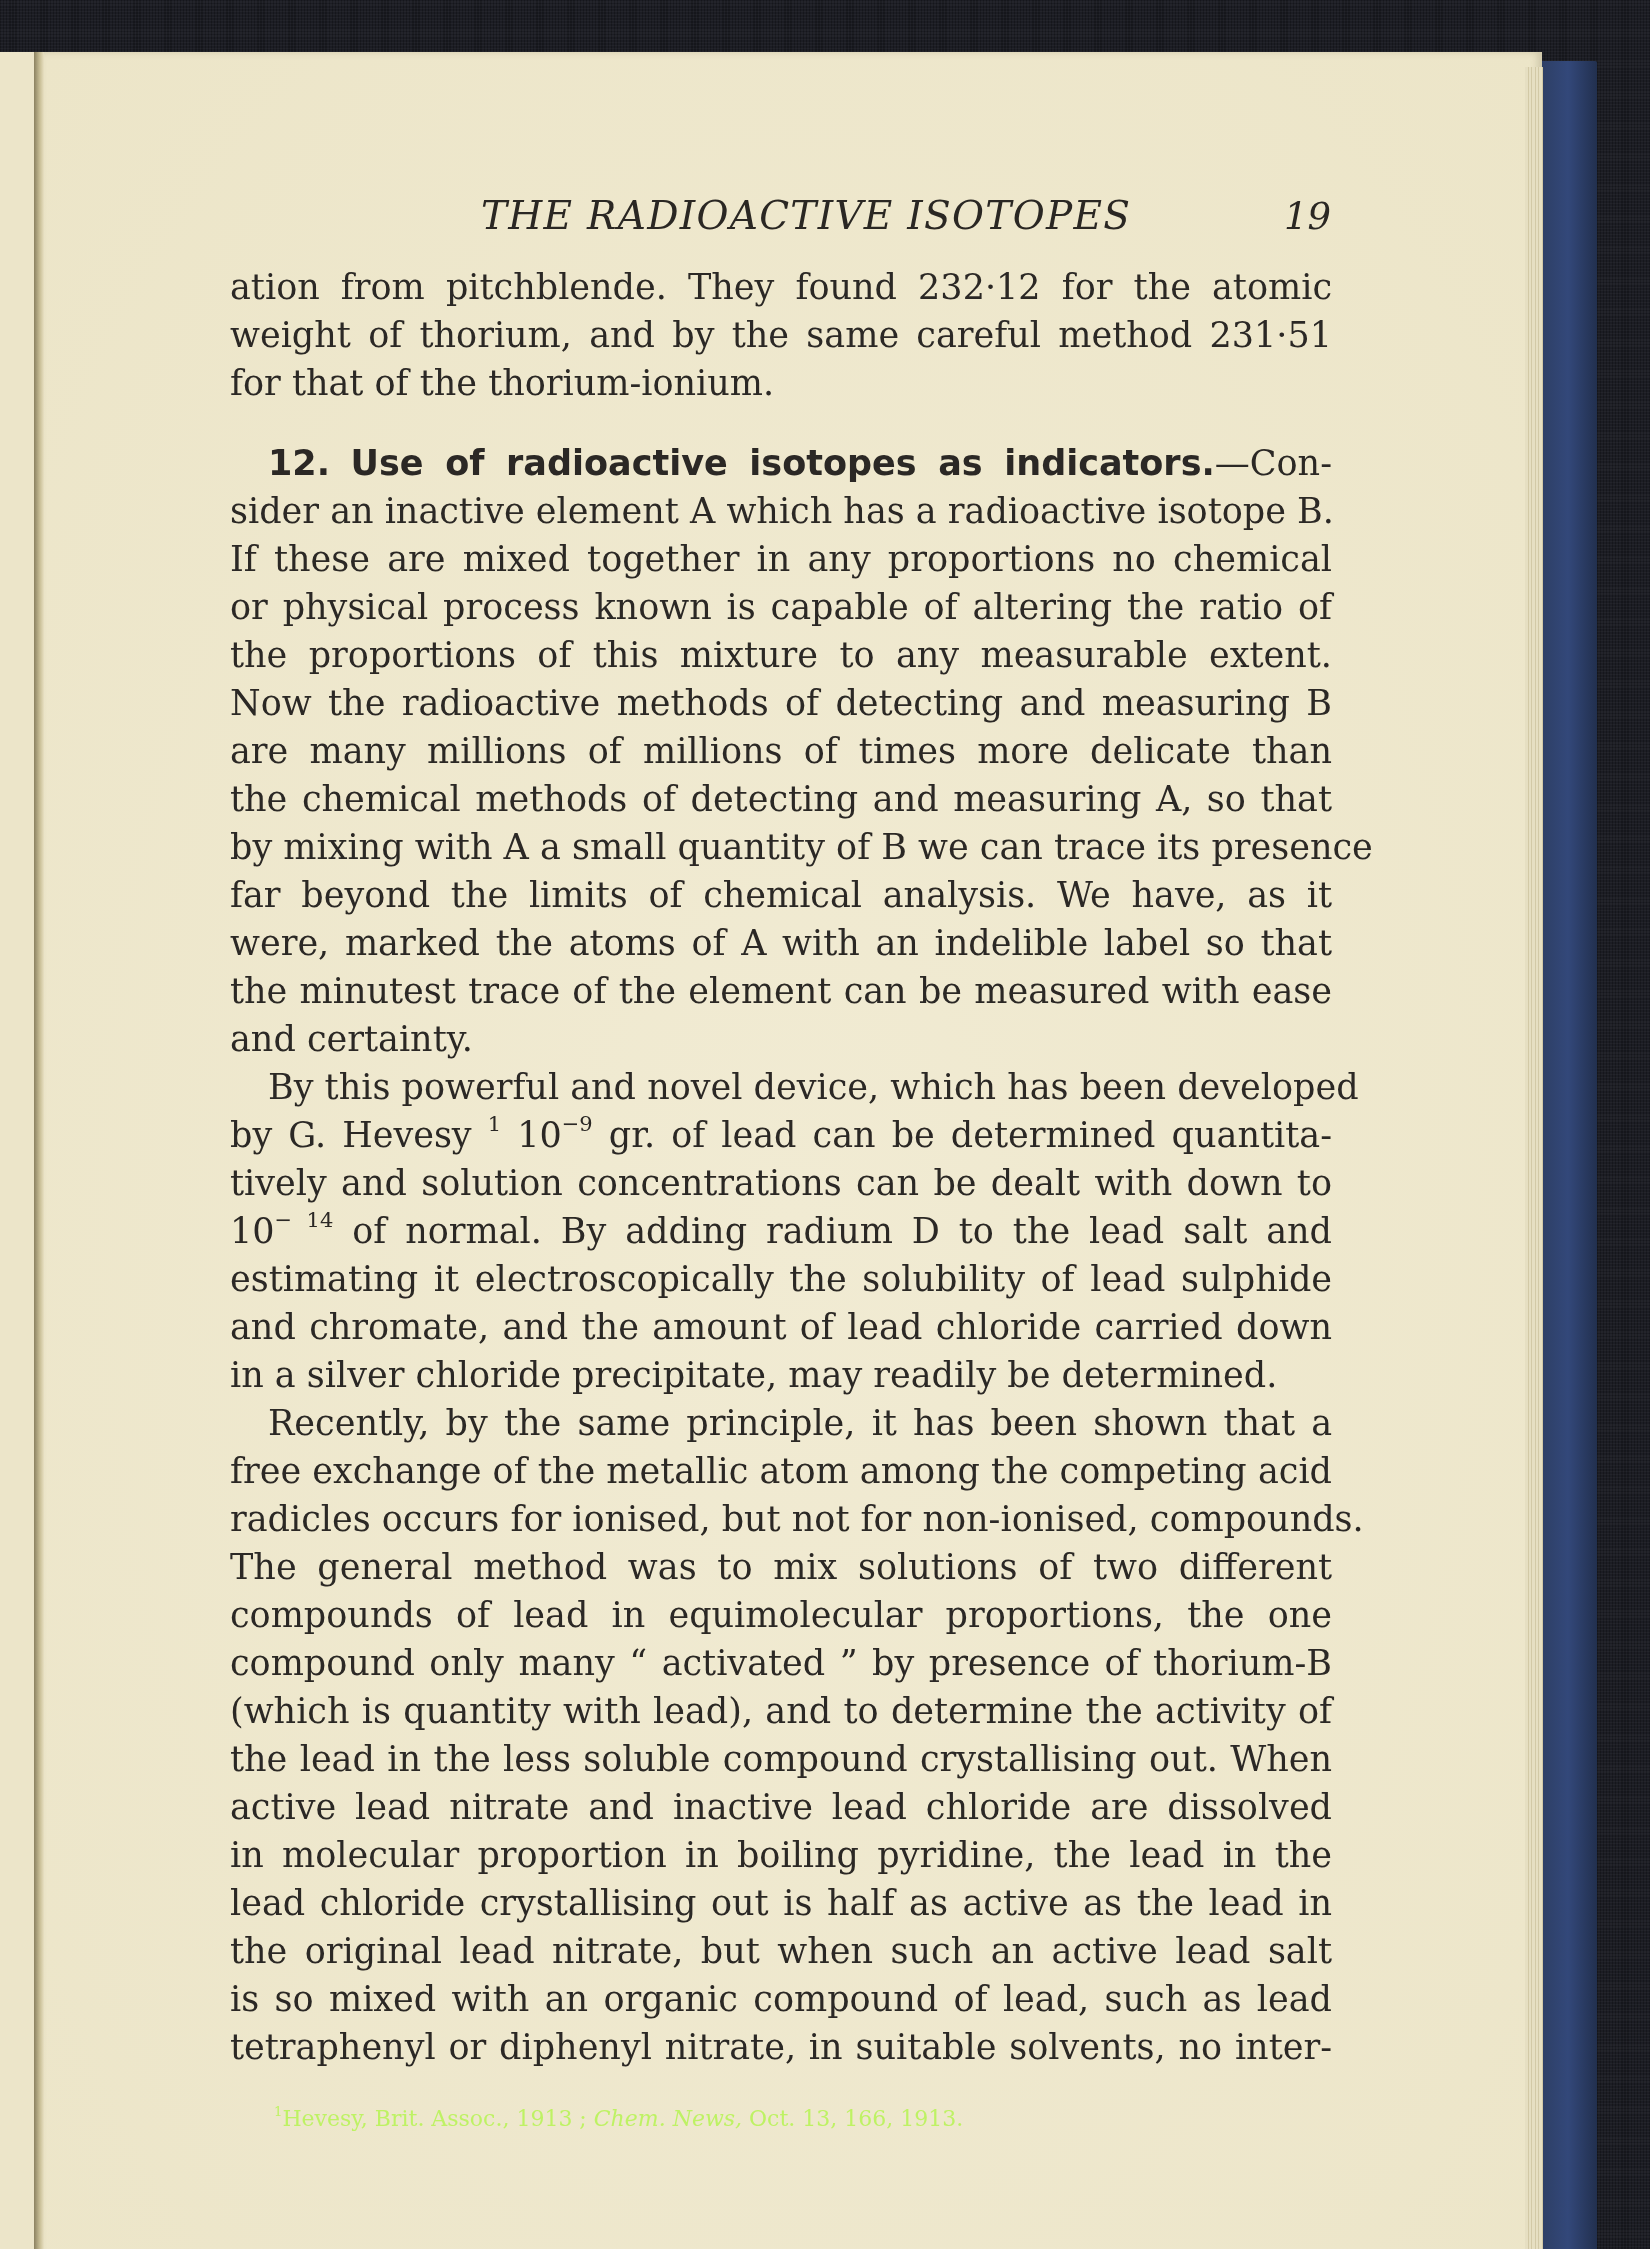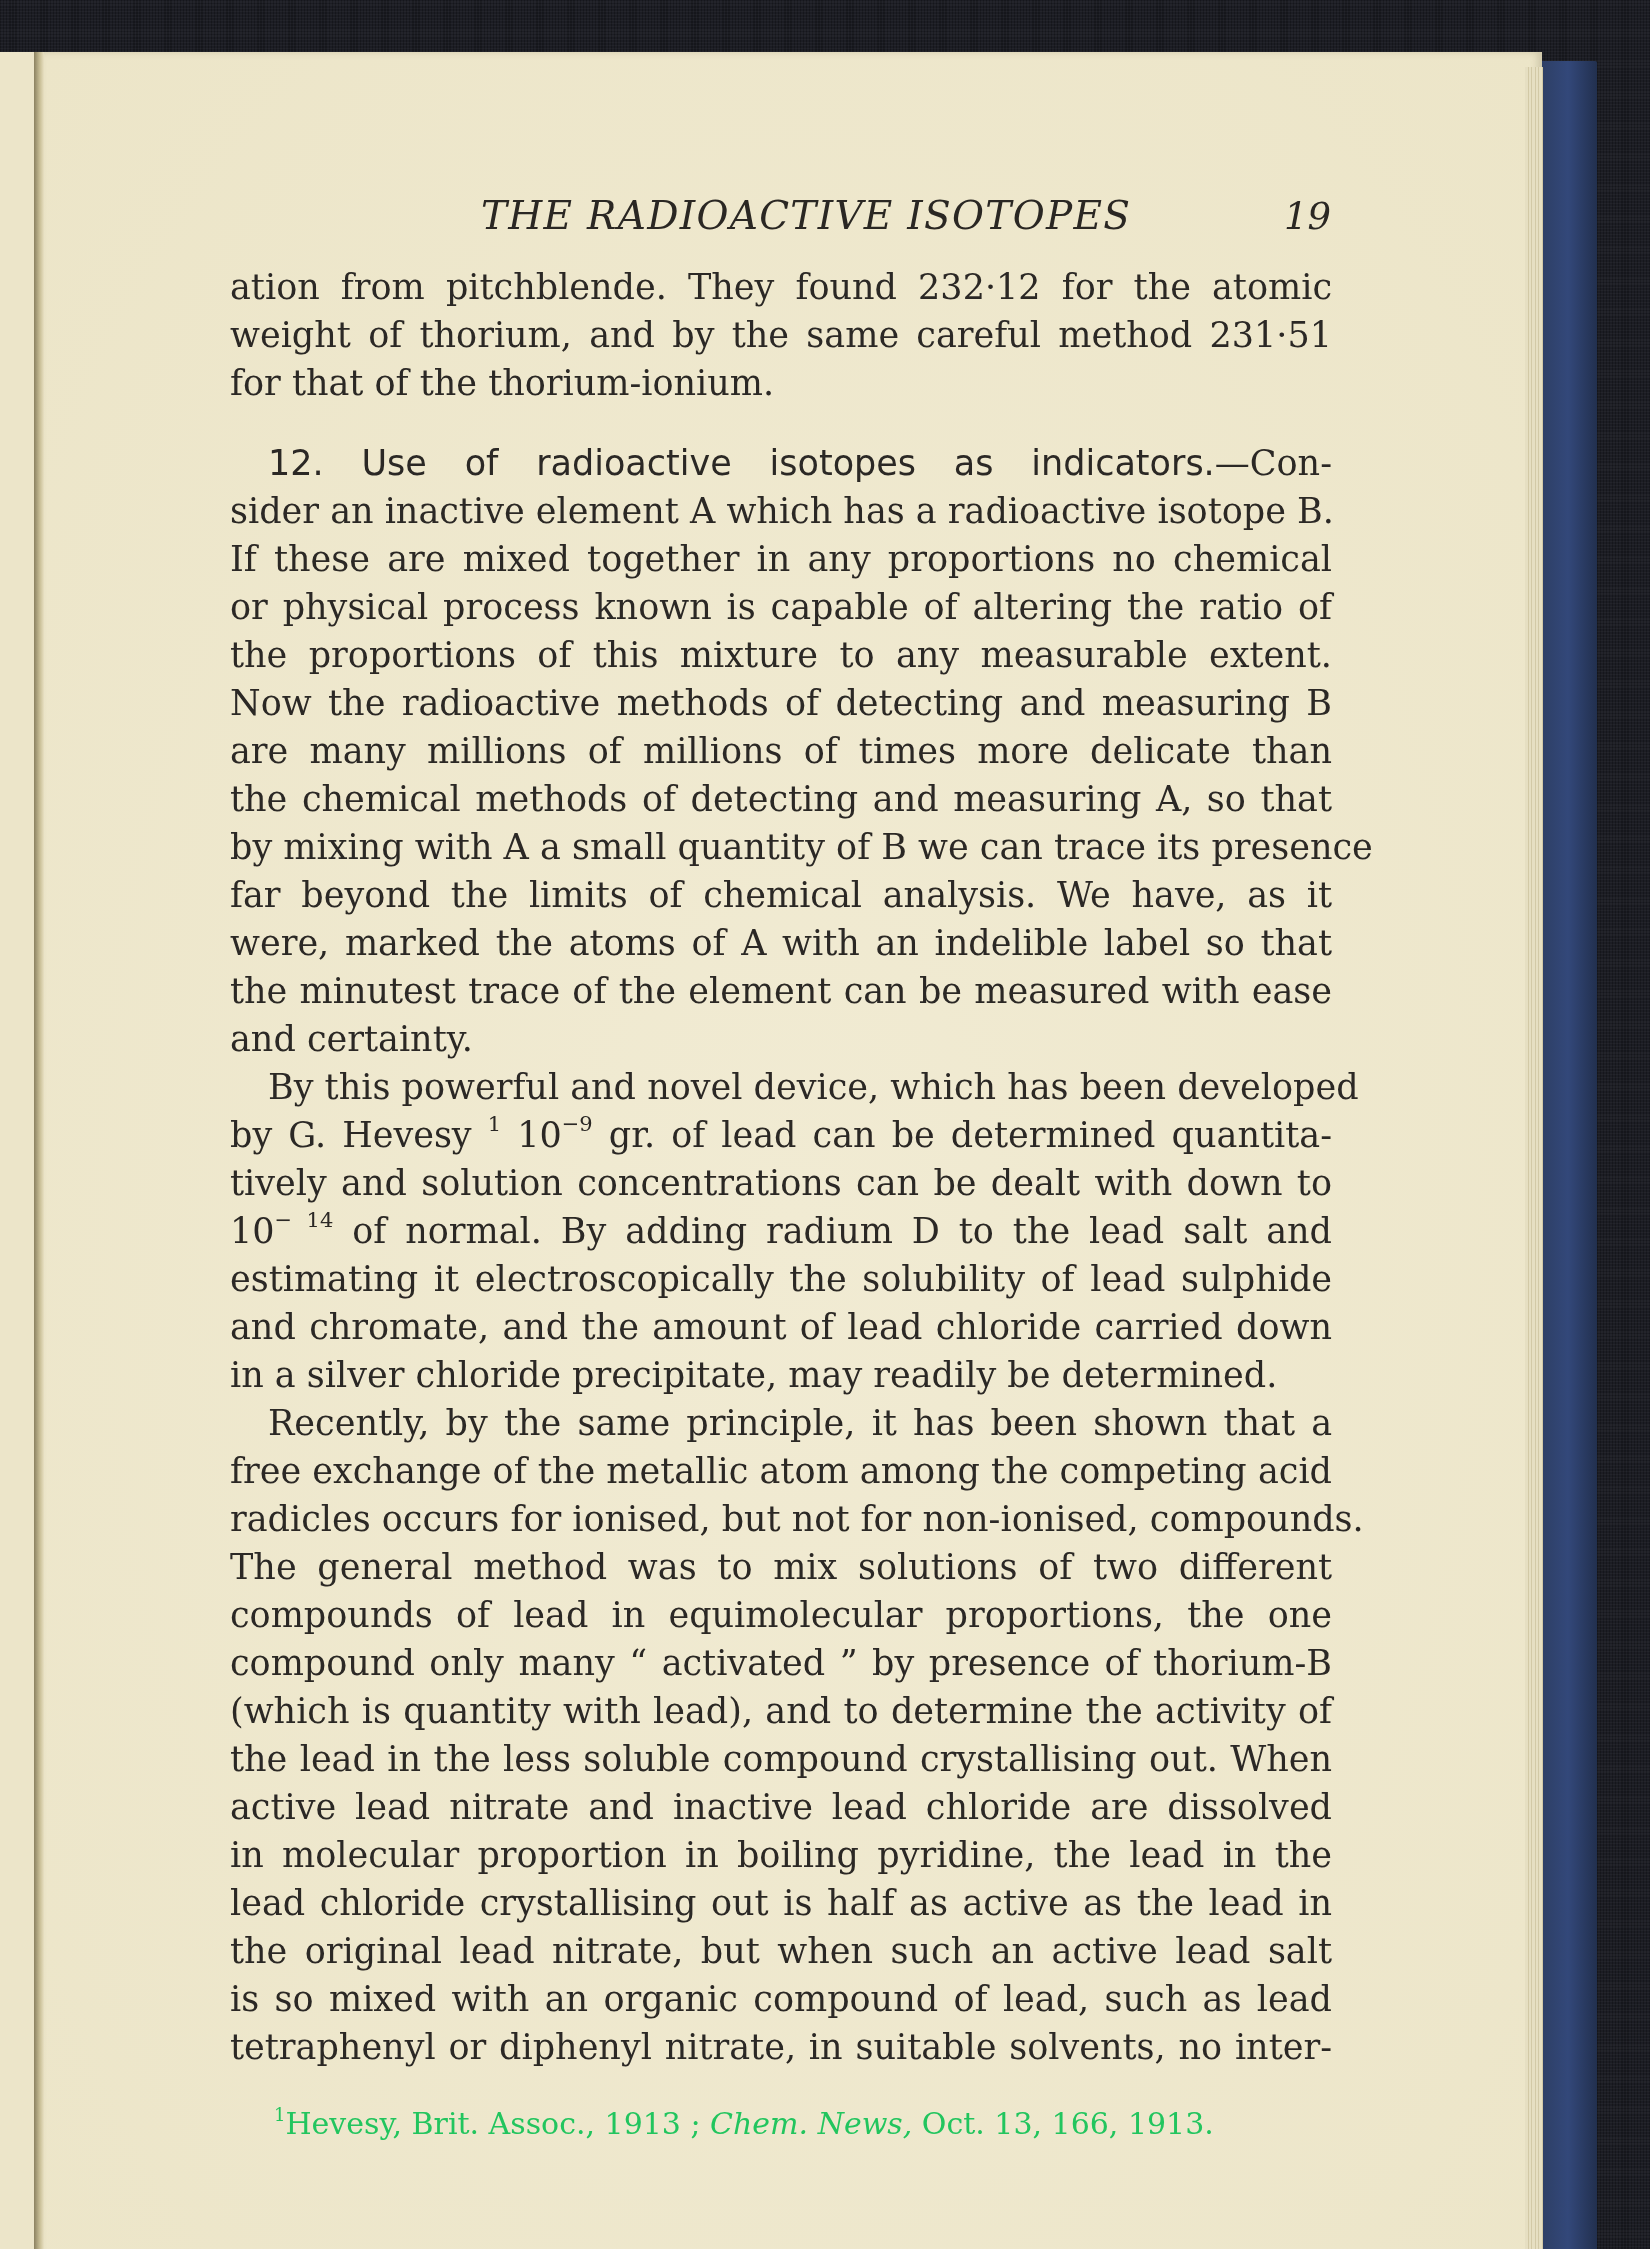--- a/index.html
+++ b/index.html
@@ -42,27 +42,27 @@
   }
   .running-title { font-size:39px; letter-spacing:1.3px; }
   .folio { font-size:37px; }
   .text-block {
     position:absolute; left:230px; top:263px; width:1102px;
     color:#2b2825; font-size:35px; line-height:48px;
     text-align:justify;
   }
   .text-block p { margin:0; }
   .p-gap { margin-top:32px !important; }
-  .sec-head { font-family:"DejaVu Sans", "Liberation Sans", sans-serif; font-weight:normal; }
+  .sec-head { font-family:"DejaVu Sans", "Liberation Sans", sans-serif; font-weight:bold; }
   .line { display:block; text-align-last:justify; white-space:nowrap; }
   .line.last { text-align-last:left; }
   sup { font-size:0.6em; line-height:0; vertical-align:0.75em; }
   .footnote {
     position:absolute; left:274px; top:2106px; width:1057px;
-    font-size:30px; color:#22c55e; white-space:nowrap;
+    font-size:22px; color:#bef264; white-space:nowrap;
   }
   .footnote i { font-style:italic; }
 </style>
 </head>
 <body>
 
 <div class="left-page"></div>
 <div class="gutter"></div>
 <div class="binding"></div>
 

